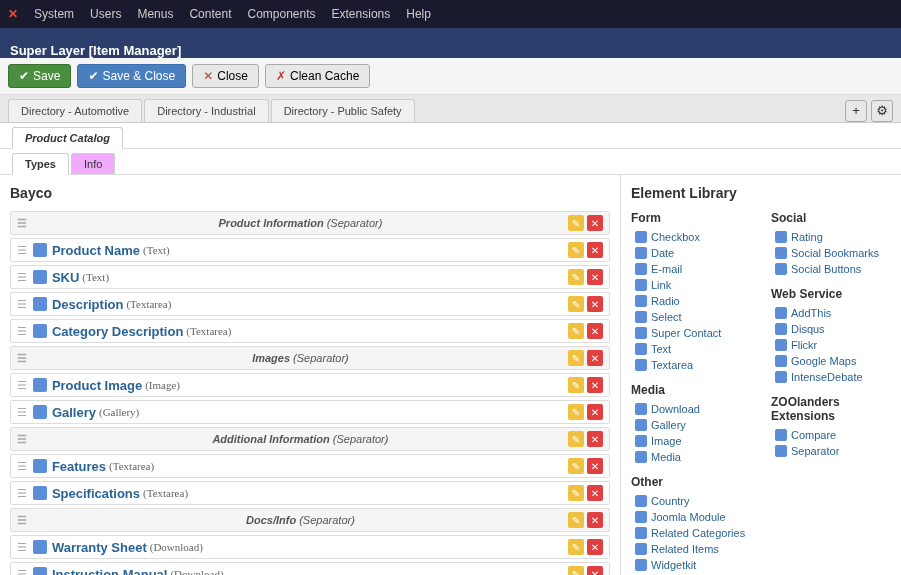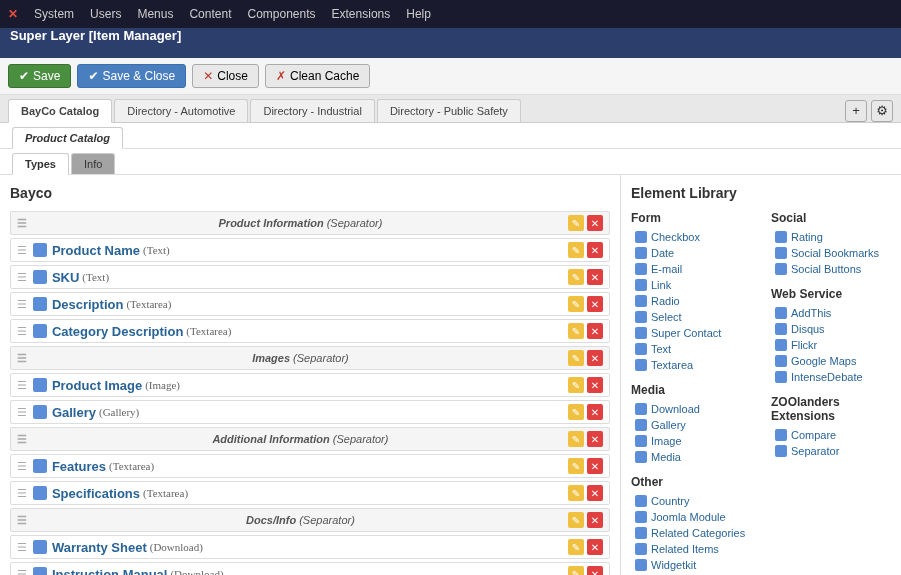--- a/index.html
+++ b/index.html
@@ -20,21 +20,21 @@
       color: #ccc;
       cursor: pointer;
     }
 
     
     #headerbar {
       background: #2c3e6b;
       color: #fff;
       height: 30px;
       display: flex;
-      align-items: flex-start;
+      align-items: flex-end;
       padding: 0 10px;
       font-size: 13px;
       font-weight: bold;
     }
 
     
     #toolbar {
       background: #f5f5f5;
       border-bottom: 1px solid #ddd;
       padding: 6px 8px;
@@ -95,21 +95,21 @@
       padding: 4px 12px 0;
       display: flex;
       gap: 2px;
       font-style: italic;
     }
     .subtab {
       padding: 4px 12px;
       border: 1px solid #ccc;
       border-bottom: none;
       border-radius: 3px 3px 0 0;
-      background: #a3a3a3;
+      background: #f0abfc;
       cursor: pointer;
       font-size: 11px;
     }
     .subtab.active { background: #fff; border-bottom: 1px solid #fff; margin-bottom: -1px; font-weight: bold; }
 
     
     #main-content {
       display: flex;
       background: #fff;
       min-height: 470px;
@@ -266,21 +266,20 @@
     <span style="color:#c0392b;">✕</span>
     <span>Close</span>
   </button>
   <button class="toolbar-btn red-outline">
     <span style="color:#c0392b;">✗</span>
     <span>Clean Cache</span>
   </button>
 </div>
 
 <div id="tabs-row">
-  <div class="tab active">BayCo Catalog</div>
   <div class="tab">Directory - Automotive</div>
   <div class="tab">Directory - Industrial</div>
   <div class="tab">Directory - Public Safety</div>
   <div class="tab-actions">
     <div class="tab-action-btn">+</div>
     <div class="tab-action-btn">⚙</div>
   </div>
 </div>
 
 <div id="subtabs">

